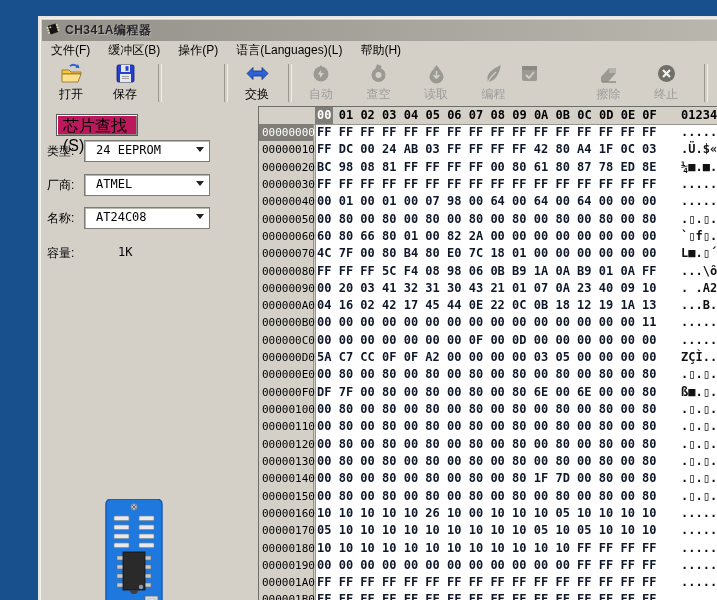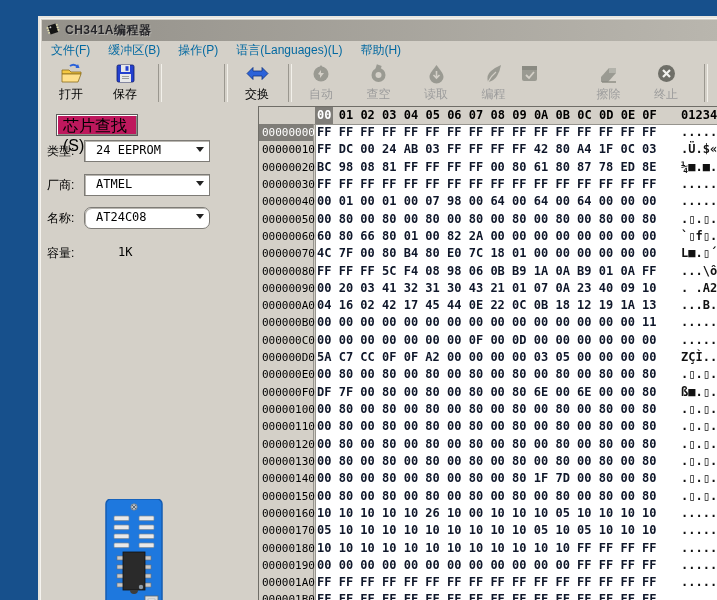--- a/index.html
+++ b/index.html
@@ -22,21 +22,21 @@
     position:absolute;left:2px;top:2px;right:0;height:21px;
     background:linear-gradient(90deg,#94918a,#b9b6ae);
     display:flex;align-items:center;padding-left:4px;
   }
   #title-text{font-size:12px;font-weight:bold;color:#26262a;margin-left:5px;
     text-shadow:1px 1px 0 rgba(255,255,255,.25);letter-spacing:0.5px;}
   #menu-bar{
     position:absolute;left:2px;top:23px;right:0;height:18px;
     display:flex;align-items:center;background:#d4d0c8;
   }
-  .menu-item{font-size:12px;color:#0369a1;padding:1px 9px;white-space:nowrap;}
+  .menu-item{font-size:12px;color:#000000;padding:1px 9px;white-space:nowrap;}
 
   
   #toolbar{position:absolute;left:2px;top:41px;right:0;height:48px;background:#d4d0c8;}
   .tb-btn{position:absolute;top:2px;width:50px;height:44px;display:flex;flex-direction:column;
     align-items:center;justify-content:flex-start;}
   .tb-btn .tb-icon{width:23px;height:23px;margin-top:1px;}
   .tb-btn .tb-label{font-size:12px;color:#000;margin-top:1px;white-space:nowrap;}
   .tb-btn.disabled .tb-label{color:#9c9c9c;}
   .tb-sep{position:absolute;top:5px;width:2px;height:38px;
     border-left:1px solid #9a978f;border-right:1px solid #f2f0ea;}
@@ -211,21 +211,21 @@
       <div class="combo" style="top: 122px;">
         <span class="combo-value mono">24 EEPROM</span>
         <span class="combo-arrow"></span>
       </div>
       <span class="fld-label" style="top: 159px;">厂商:</span>
       <div class="combo" style="top: 156px;">
         <span class="combo-value mono">ATMEL</span>
         <span class="combo-arrow"></span>
       </div>
       <span class="fld-label" style="top: 192px;">名称:</span>
-      <div class="combo" style="top: 189px; border-radius: 7px;">
+      <div class="combo" style="top: 189px;">
         <span class="combo-value mono">AT24C08</span>
         <span class="combo-arrow"></span>
       </div>
       <span class="fld-label" style="top: 227px;">容量:</span>
       <span class="static-value mono" style="top: 227px;">1K</span>
     </div>
 
   <div id="socket-art">
     <svg width="60" height="119" viewBox="0 0 60 119">
       <rect x="1" y="0" width="56" height="119" rx="5" fill="#1e78de" stroke="#155cb2" stroke-width="1.5"></rect>

